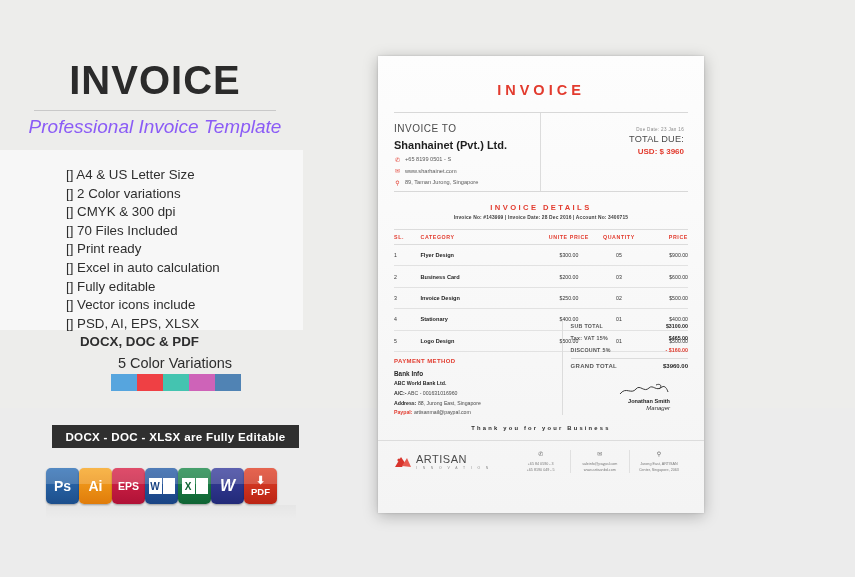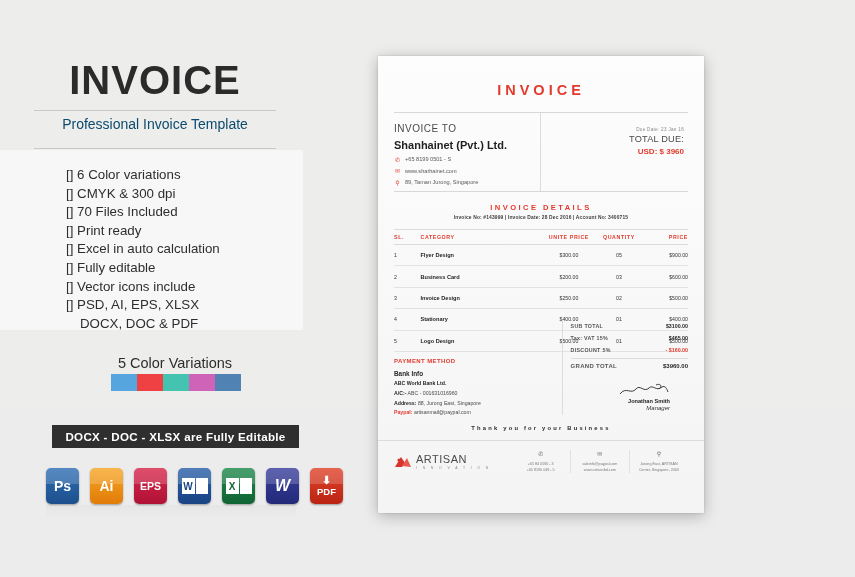--- a/index.html
+++ b/index.html
@@ -14,49 +14,49 @@
   
   .left { position: absolute; left: 0; top: 0; width: 340px; height: 577px; }
 
   .title-block { position: absolute; left: 0; top: 60px; width: 310px; text-align: center; }
   .big-title {
     font-size: 40px; font-weight: 700; letter-spacing: 1px; color: #2b2b2b;
     font-family: "Liberation Sans", sans-serif; line-height: 1;
   }
   .rule { height: 1px; background: #c9c9c9; margin: 10px 34px 0 34px; }
   .subtitle {
-    font-size: 14px; color: #0c4a6e; padding: 5px 0 6px 0;
+    font-style: italic; font-size: 19px; color: #8b5cf6; padding: 5px 0 6px 0;
     font-family: "Liberation Sans", sans-serif;
   }
 
   .features-bg {
     position: absolute; left: 0; top: 150px; width: 303px; height: 180px;
     background: #f7f7f7;
   }
   .features { position: absolute; left: 66px; top: 166px; width: 250px; }
   .features li {
     list-style: none; font-size: 13.3px; color: #2e2e2e; line-height: 18.6px;
     white-space: pre;
   }
-  .features li.cont { padding-left: 14px; }
+  .features li.cont { padding-left: 14px; font-weight: bold; }
 
   .cv-title {
     position: absolute; left: 0; top: 355px; width: 350px; text-align: center;
     font-size: 14.5px; color: #2d2d2d;
   }
   .swatches { position: absolute; left: 111px; top: 374px; display: flex; }
   .swatches span { width: 26px; height: 17px; display: block; }
 
   .badge {
     position: absolute; left: 52px; top: 425px; width: 247px; height: 23px;
     background: #2f2f2f; color: #fff; font-size: 11.6px; font-weight: 700;
     display: flex; align-items: center; justify-content: center; letter-spacing: .3px;
   }
 
-  .filebar { position: absolute; left: 46px; top: 468px; display: flex; gap: 11px; }
+  .filebar { position: absolute; left: 46px; top: 468px; display: flex; gap: 0; }
   .fileicon {
     width: 33px; height: 36px; border-radius: 5px; position: relative;
     display: flex; align-items: center; justify-content: center;
     color: #fff; font-weight: 700; font-size: 14px; overflow: hidden;
     box-shadow: 0 1px 2px rgba(0,0,0,.35);
   }
   .fileicon .gloss {
     position: absolute; left: 0; top: 0; width: 100%; height: 45%;
     background: rgba(255,255,255,.18);
   }
@@ -192,21 +192,22 @@
 
     <div class="title-block">
       <div class="big-title">INVOICE</div>
       <div class="rule"></div>
       <div class="subtitle">Professional Invoice Template</div>
       <div class="rule"></div>
     </div>
 
     <div class="features-bg"></div>
     <ul class="features">
-      <li>[] 6 Color variations</li>
+      <li>[] A4 &amp; US Letter Size</li>
+      <li>[] 2 Color variations</li>
       <li>[] CMYK &amp; 300 dpi</li>
       <li>[] 70 Files Included</li>
       <li>[] Print ready</li>
       <li>[] Excel in auto calculation</li>
       <li>[] Fully editable</li>
       <li>[] Vector icons include</li>
       <li>[] PSD, AI, EPS, XLSX</li>
       <li class="cont">DOCX, DOC &amp; PDF</li>
     </ul>
 

